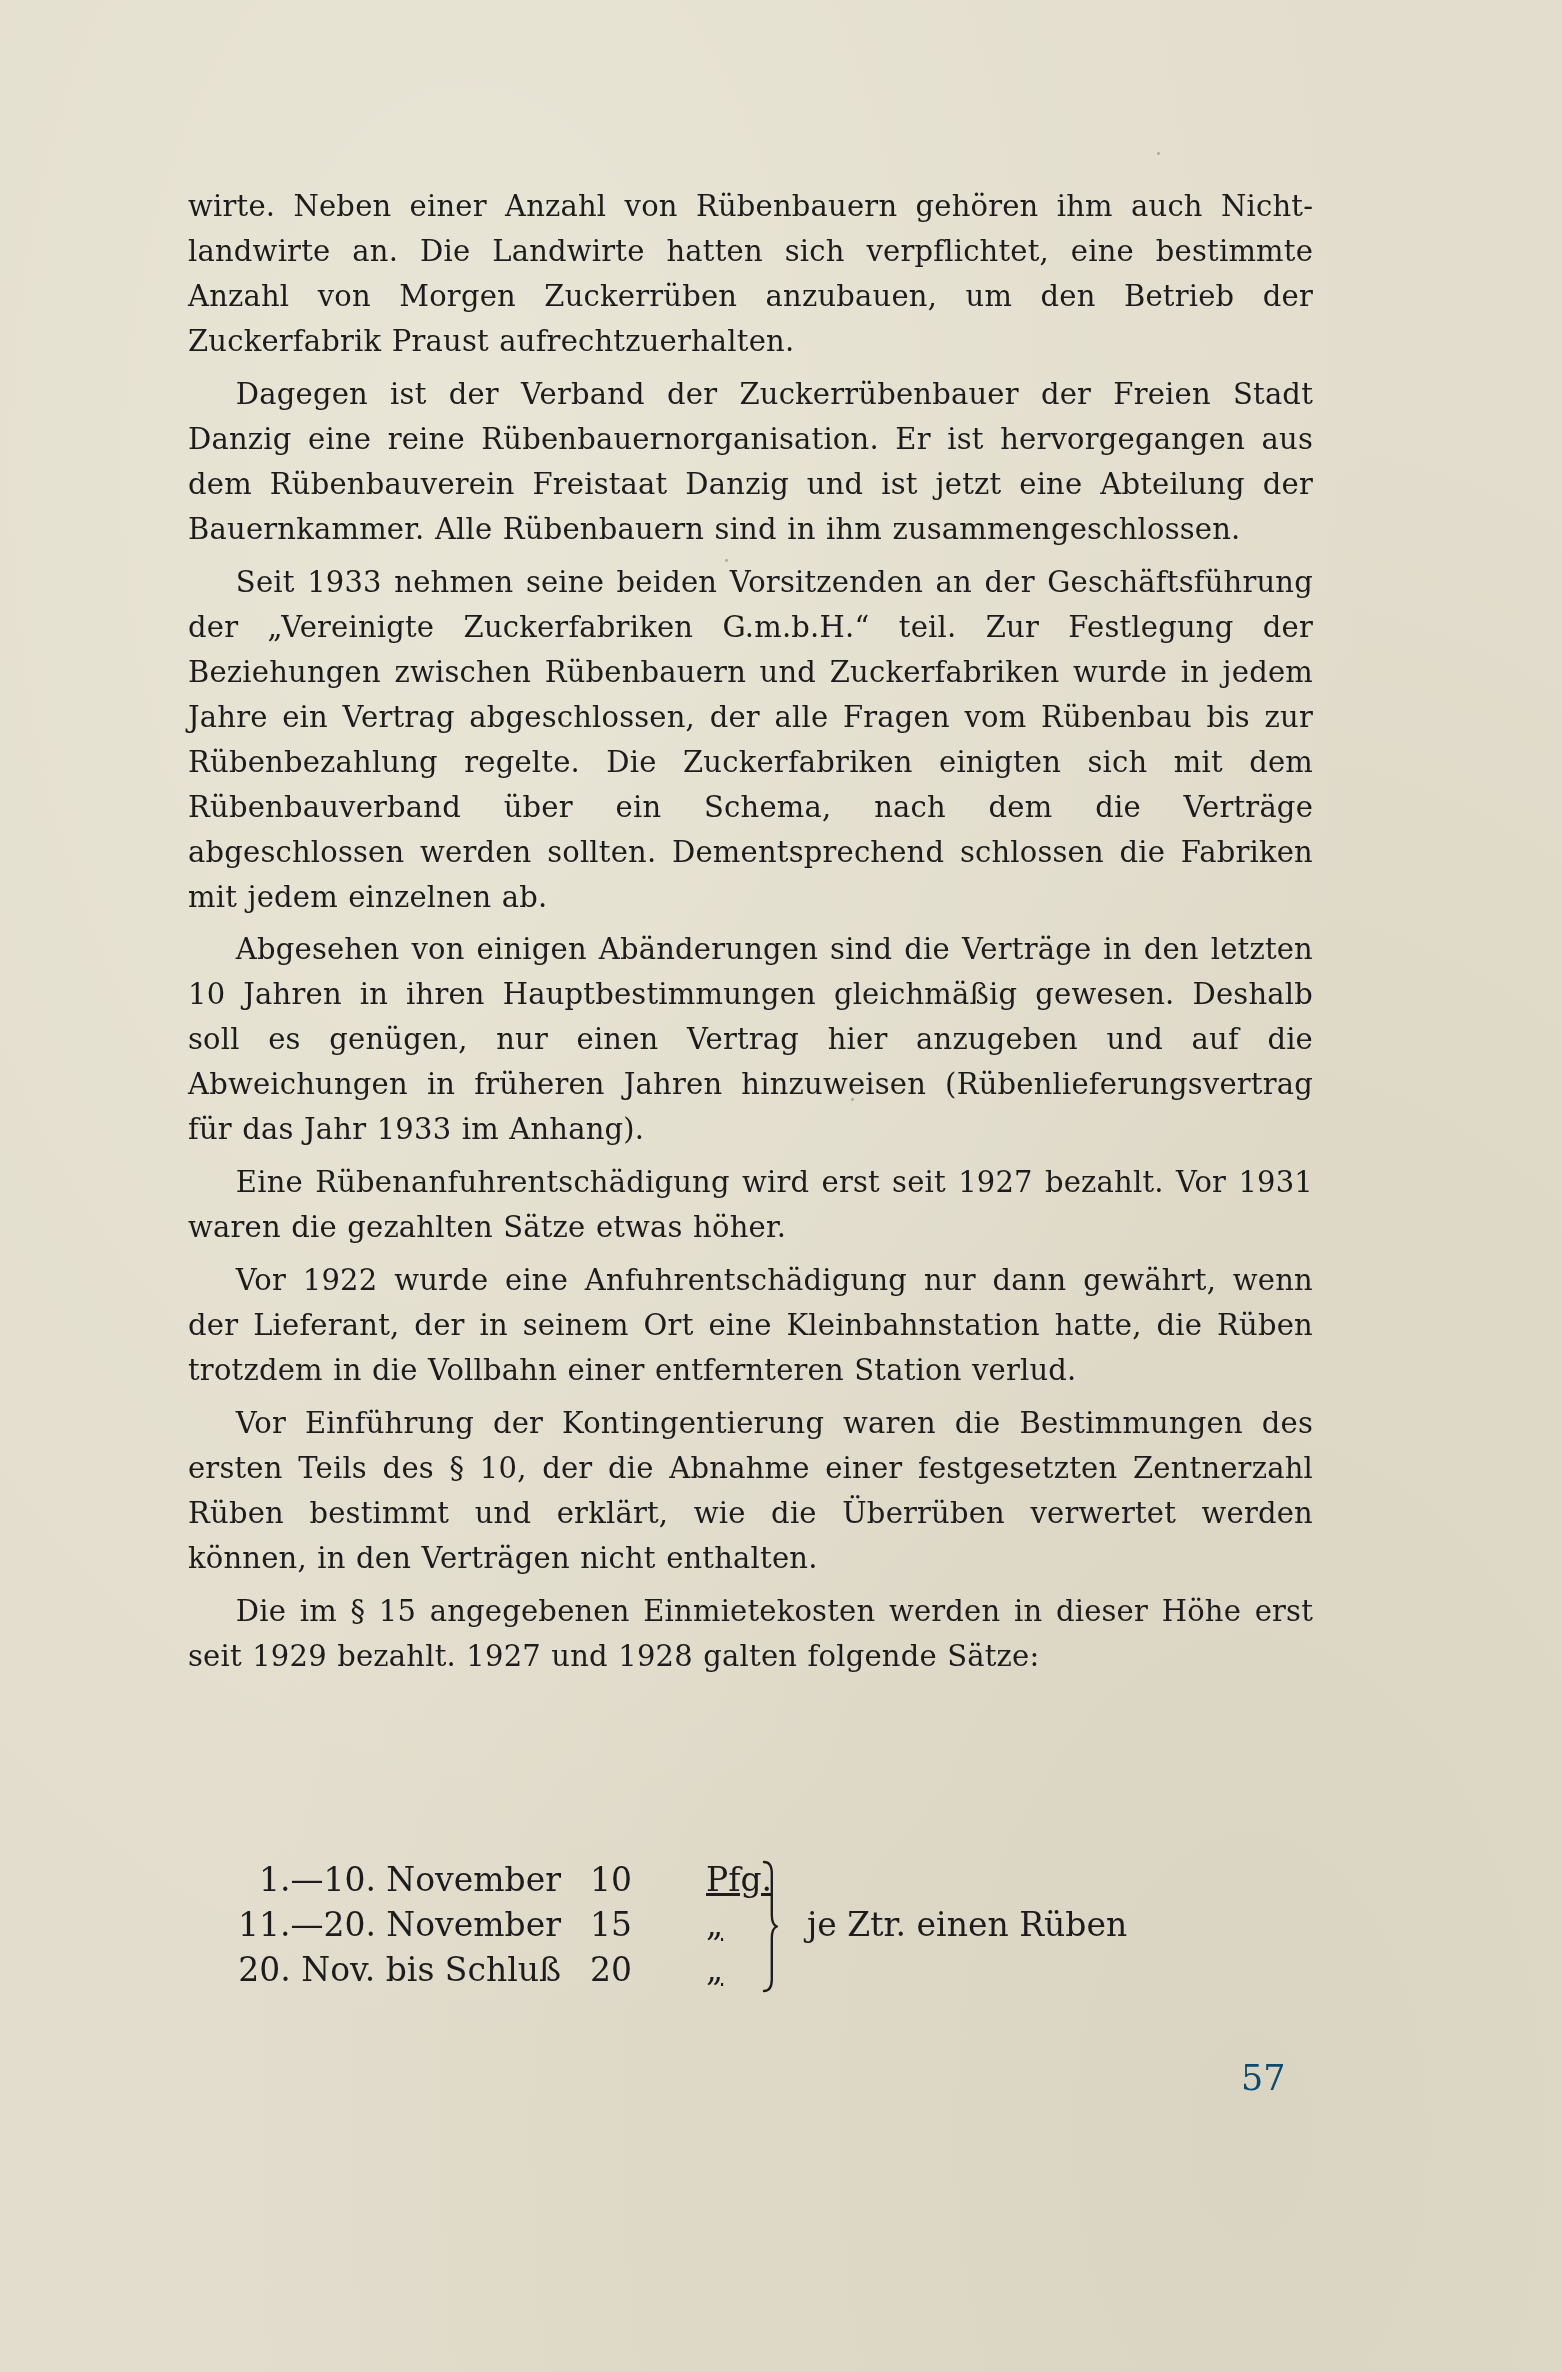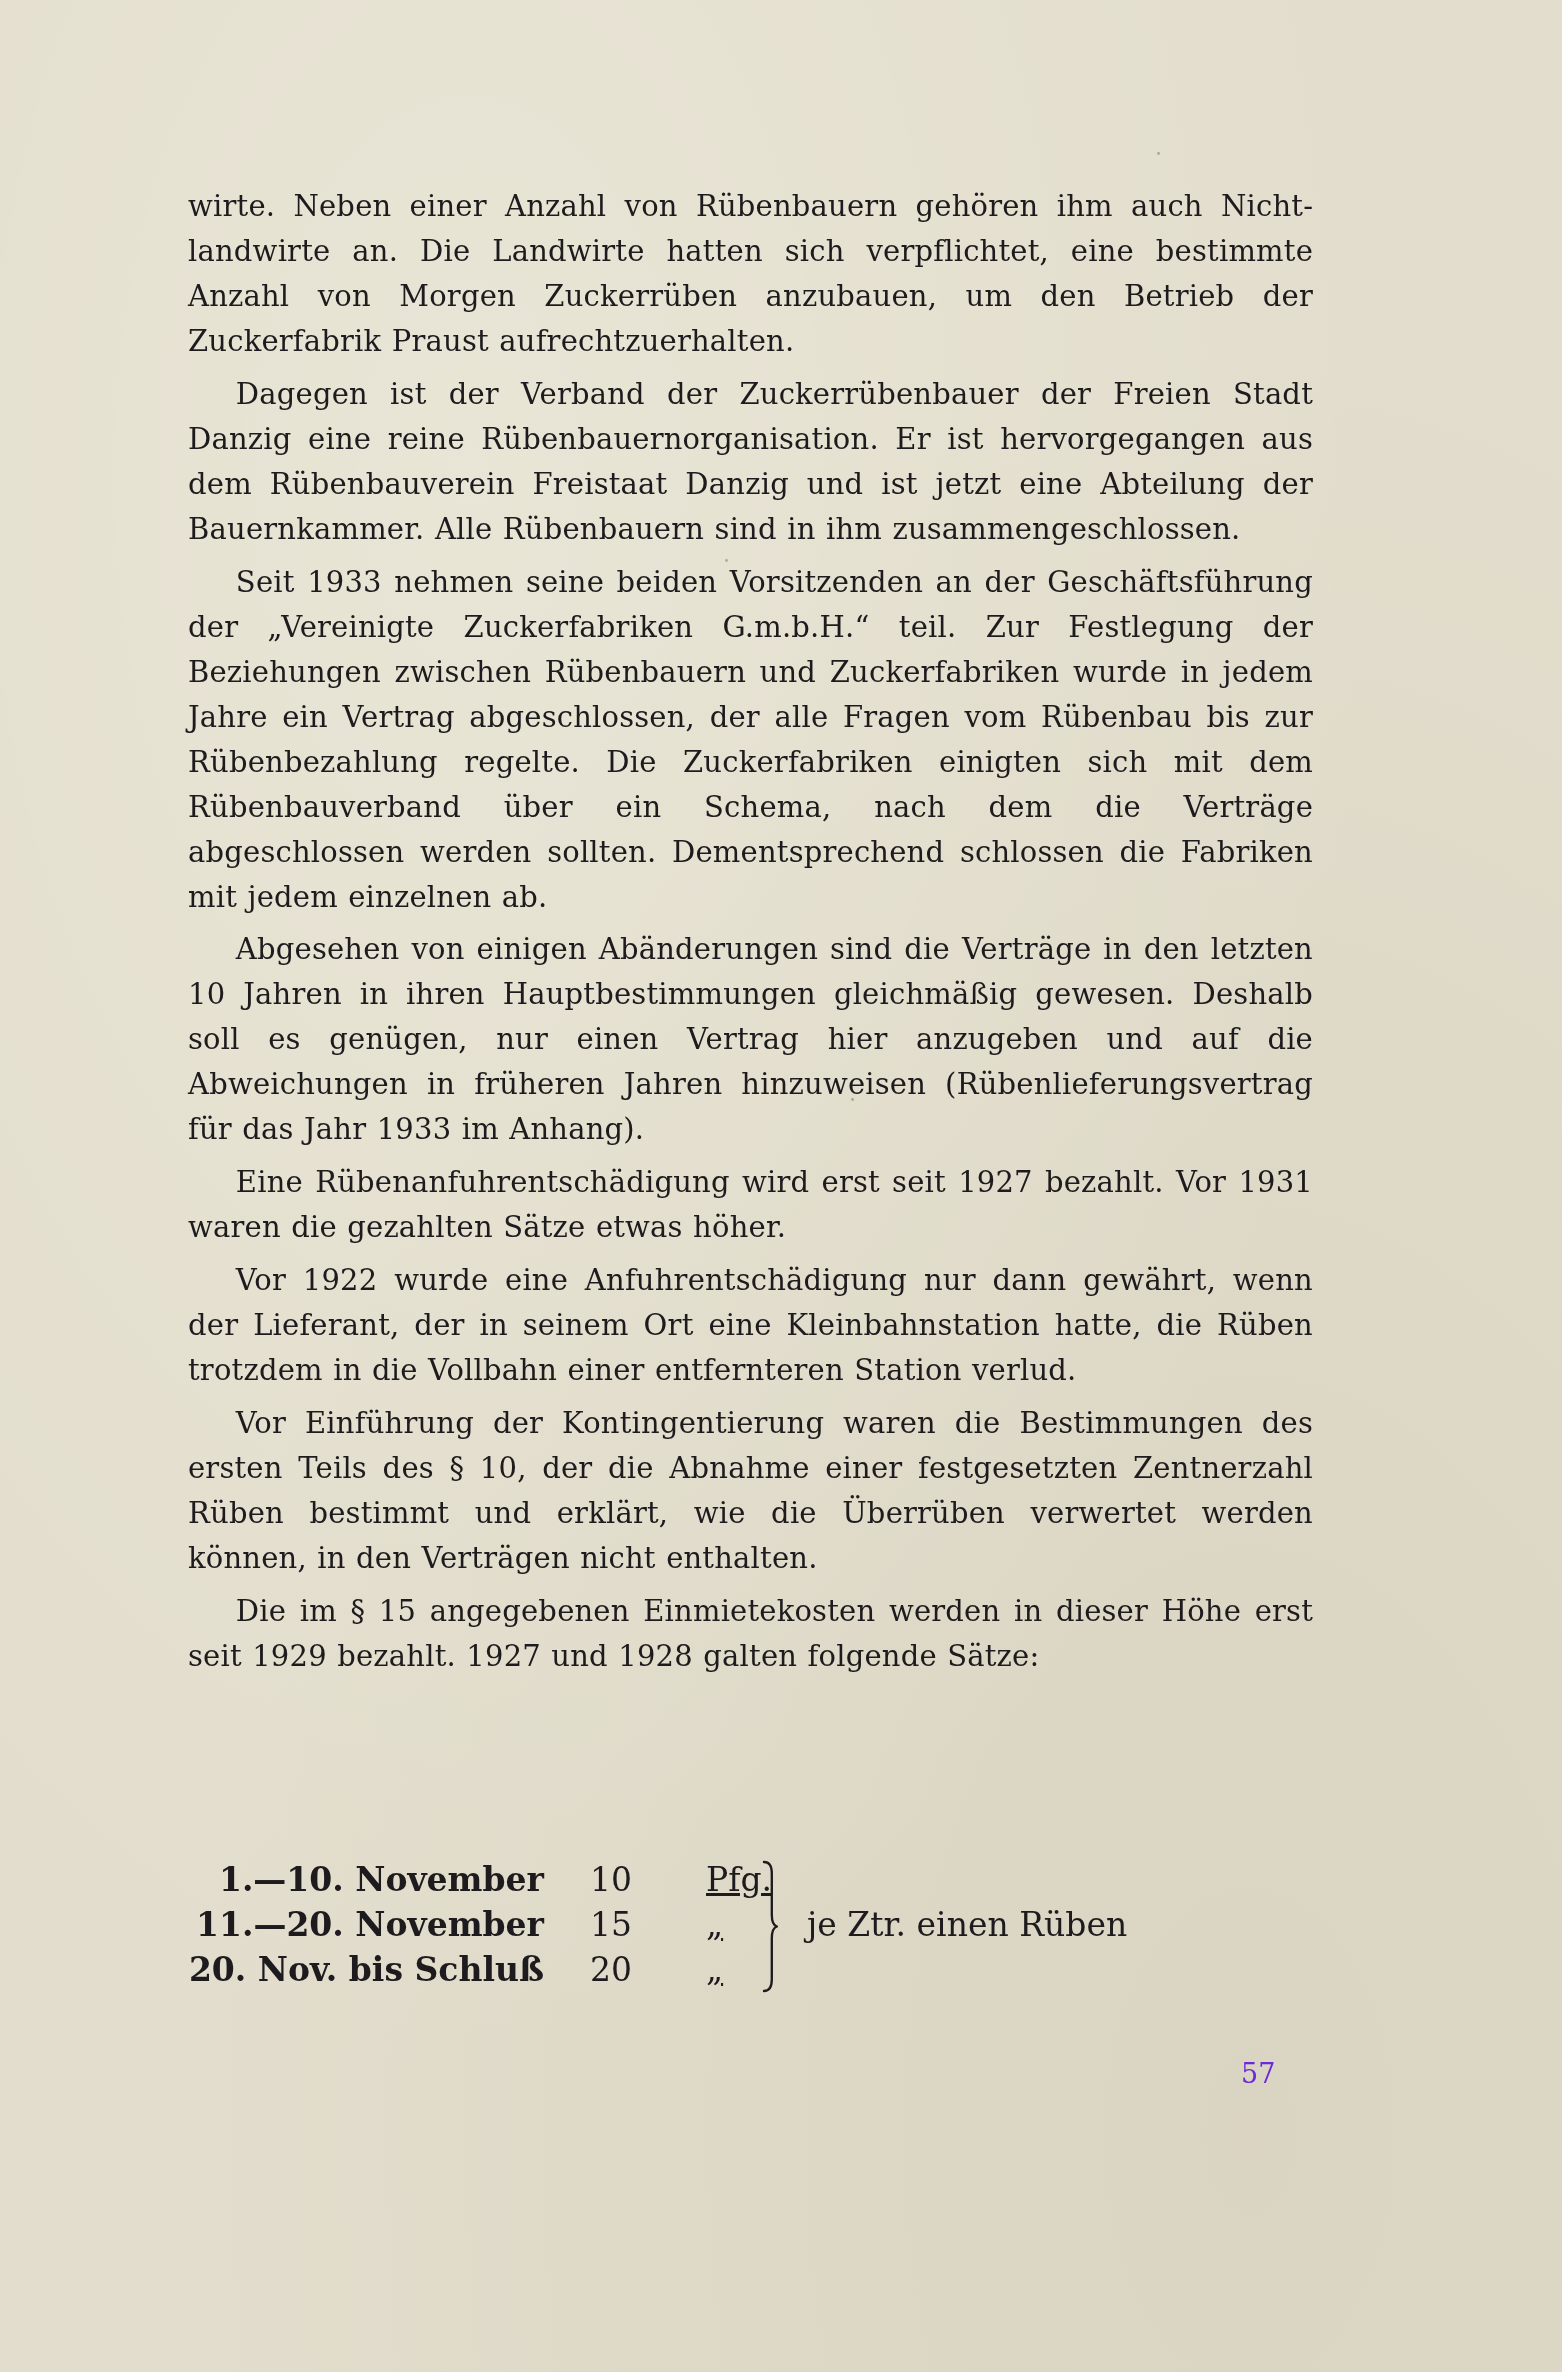--- a/index.html
+++ b/index.html
@@ -47,24 +47,23 @@
     }
     .rate-row {
       position: absolute;
       left: 0;
       height: 43px;
       line-height: 43px;
       width: 608px;
     }
     .rate-row .period {
       position: absolute;
-      right: 252px;
+      right: 235px;
       text-align: right;
       white-space: nowrap;
-      font-weight: bold;
     }
     .rate-row .amount {
       position: absolute;
       left: 402px;
       width: 59px;
       text-align: left;
       white-space: nowrap;
     }
     .rate-row .unit {
       position: absolute;
@@ -83,23 +82,23 @@
       position: absolute;
       left: 619px;
       top: 45px;
       line-height: 43px;
       white-space: nowrap;
     }
     .page-number {
       position: absolute;
       left: 1241px;
       top: 2058px;
-      font-size: 27px;
+      font-size: 35px;
       font-family: "DejaVu Serif", "Liberation Serif", serif;
-      color: #6d28d9;
+      color: #0c4a6e;
     }
     .speck {
       position: absolute;
       width: 2.9px;
       height: 2.9px;
       border-radius: 50%;
       background: rgba(80,70,50,0.35);
     }
   </style>
 </head>

